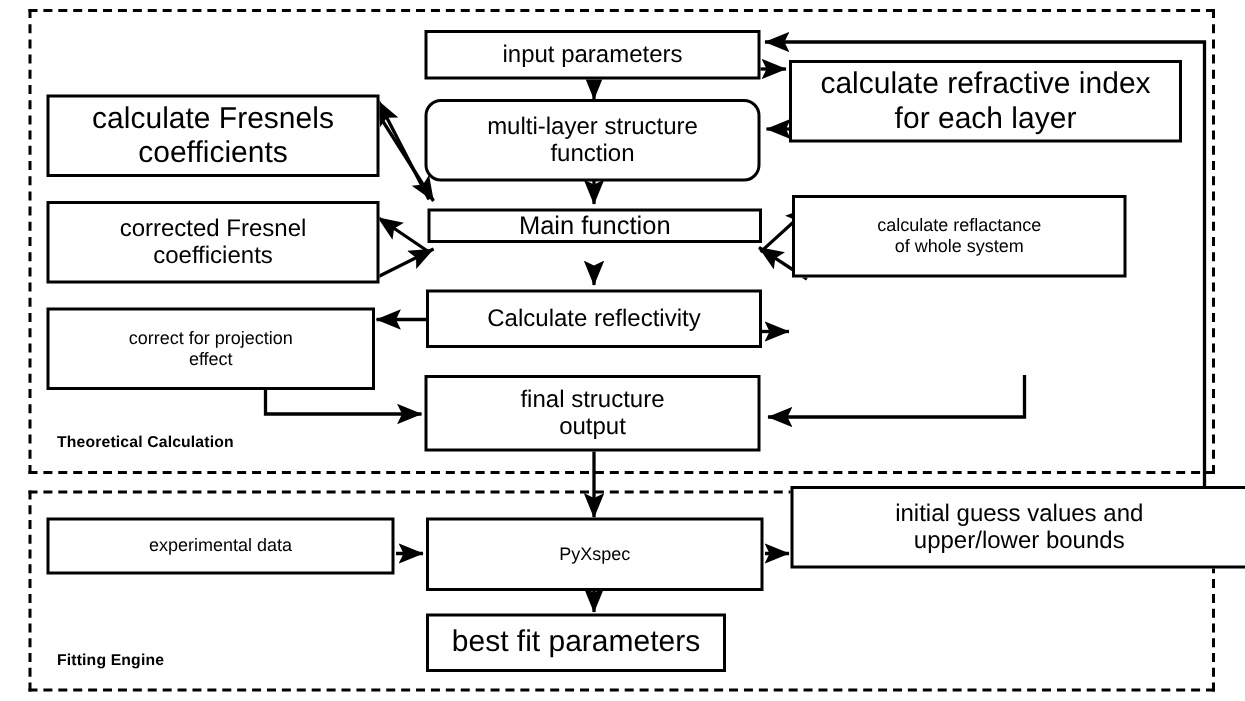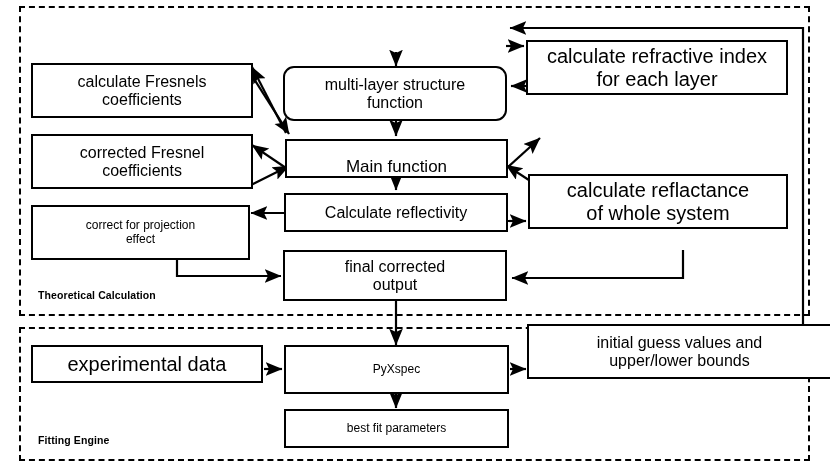--- a/index.html
+++ b/index.html
@@ -103,79 +103,82 @@
 
       <line x1="510" y1="369" x2="526" y2="369" marker-end="url(#ah)"></line>
 
       <line x1="396" y1="394" x2="396" y2="408" marker-end="url(#ah)"></line>
 
       <path d="M788,366 L803,366 L803,28 L510,28" marker-end="url(#ah)"></path>
 
     </g>
   </svg>
 
+  <div class="node" style="left:283px; top:20px; width:224px; height:33px; font-size:16px;">
+    <span>input parameters</span>
+  </div>
 
   <div class="node" style="left:526px; top:40px; width:262px; height:55px; font-size:20px; white-space:pre-line;">
     <span>calculate refractive index
 for each layer</span>
   </div>
 
-  <div class="node" style="left:31px; top:63px; width:222px; height:55px; font-size:16px; white-space:pre-line;">
+  <div class="node" style="left:31px; top:63px; width:222px; height:55px; font-size:20px; white-space:pre-line;">
     <span>calculate Fresnels
 coefficients</span>
   </div>
 
   <div class="node" style="left:283px; top:66px; width:224px; height:55px; font-size:16px; white-space:pre-line;border-radius:11px;">
     <span>multi-layer structure
 function</span>
   </div>
 
   <div class="node" style="left:31px; top:134px; width:222px; height:55px; font-size:16px; white-space:pre-line;">
     <span>corrected Fresnel
 coefficients</span>
   </div>
 
-  <div class="node" style="left:285px; top:139px; width:223px; height:39px; font-size:17px;align-items:flex-end;">
+  <div class="node" style="left:285px; top:139px; width:223px; height:23px; font-size:17px;">
     <span>Main function</span>
   </div>
 
-  <div class="node" style="left:528px; top:130px; width:260px; height:55px; font-size:20px; white-space:pre-line;margin-top:44px;">
+  <div class="node" style="left:528px; top:130px; width:223px; height:55px; font-size:12px; white-space:pre-line;">
     <span>calculate reflactance
 of whole system</span>
   </div>
 
   <div class="node" style="left:31px; top:205px; width:219px; height:55px; font-size:12px; white-space:pre-line;">
     <span>correct for projection
 effect</span>
   </div>
 
   <div class="node" style="left:284px; top:193px; width:224px; height:39px; font-size:16px;">
     <span>Calculate reflectivity</span>
   </div>
 
 
   <div class="node" style="left:283px; top:250px; width:224px; height:51px; font-size:16px; white-space:pre-line;">
-    <span>final corrected
+    <span>final structure
 output</span>
   </div>
 
-  <div class="node" style="left:31px; top:345px; width:232px; height:38px; font-size:20px;">
+  <div class="node" style="left:31px; top:345px; width:232px; height:38px; font-size:12px;">
     <span>experimental data</span>
   </div>
 
   <div class="node" style="left:284px; top:345px; width:225px; height:49px; font-size:12px;text-align:center;">
     <span>PyXspec</span>
   </div>
 
   <div class="node" style="left:527px; top:324px; width:305px; height:55px; font-size:16px; white-space:pre-line;">
     <span>initial guess values and
 upper/lower bounds</span>
   </div>
 
-  <div class="node" style="left:284px; top:409px; width:225px; height:39px; font-size:12px;">
+  <div class="node" style="left:284px; top:409px; width:200px; height:39px; font-size:20px;">
     <span>best fit parameters</span>
   </div>
 
   <div class="group-label" style="left:26px; top:289px;">
     <span>Theoretical Calculation</span>
   </div>
 
   <div class="group-label" style="left:26px; top:434px;">
     <span>Fitting Engine</span>
   </div>

